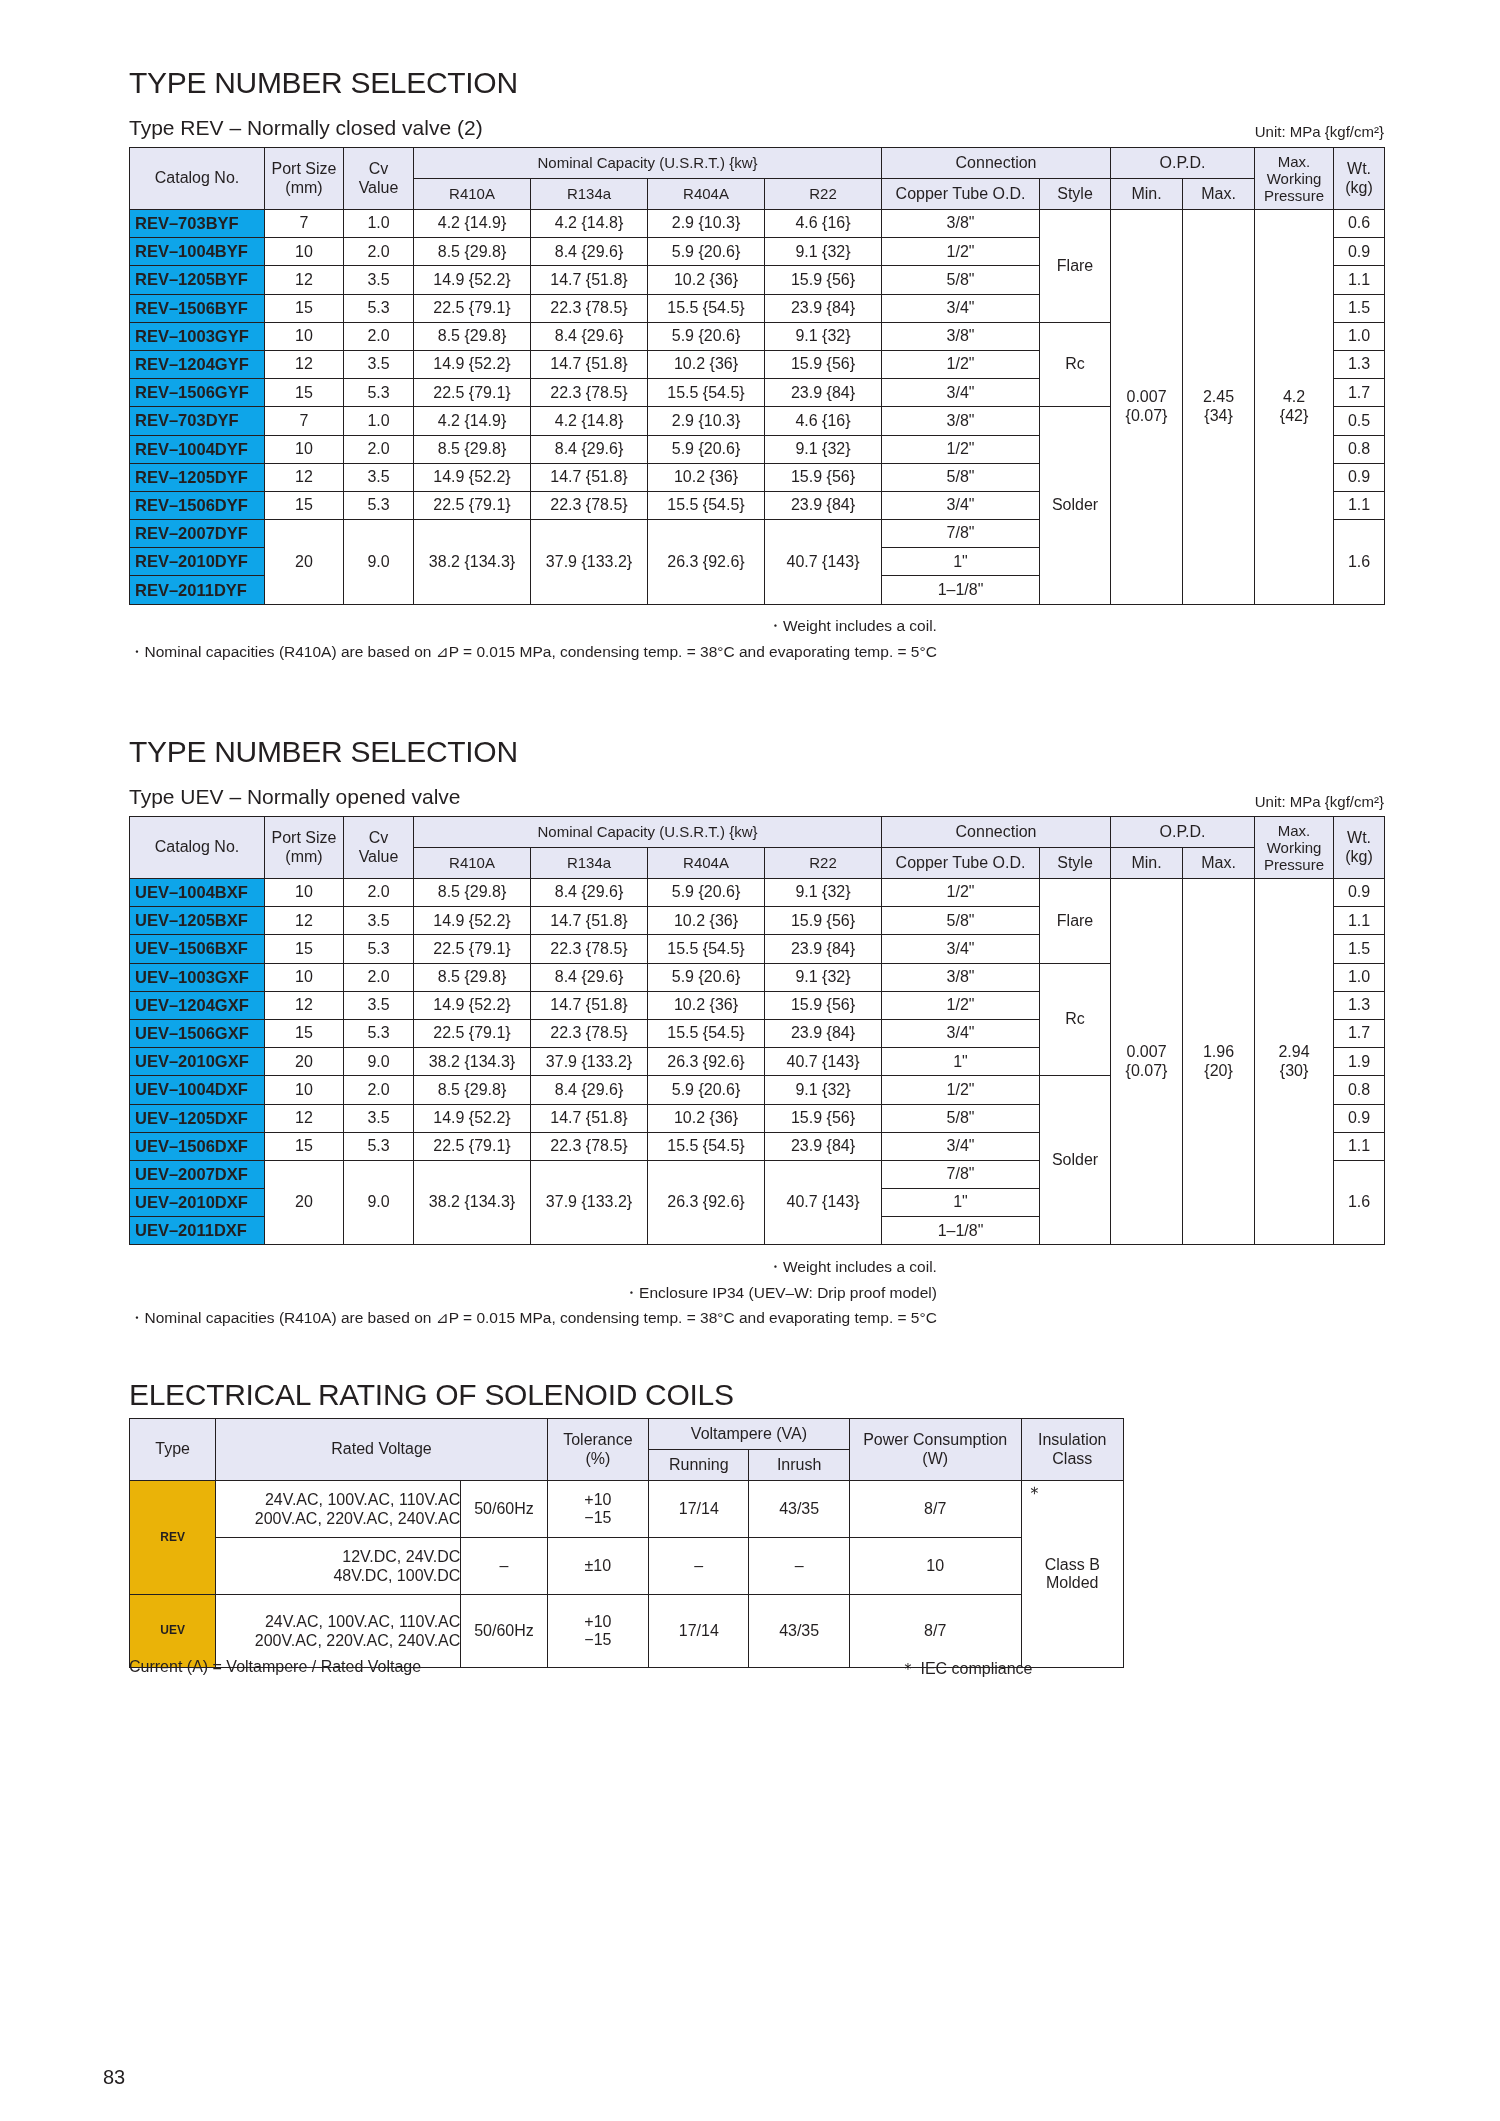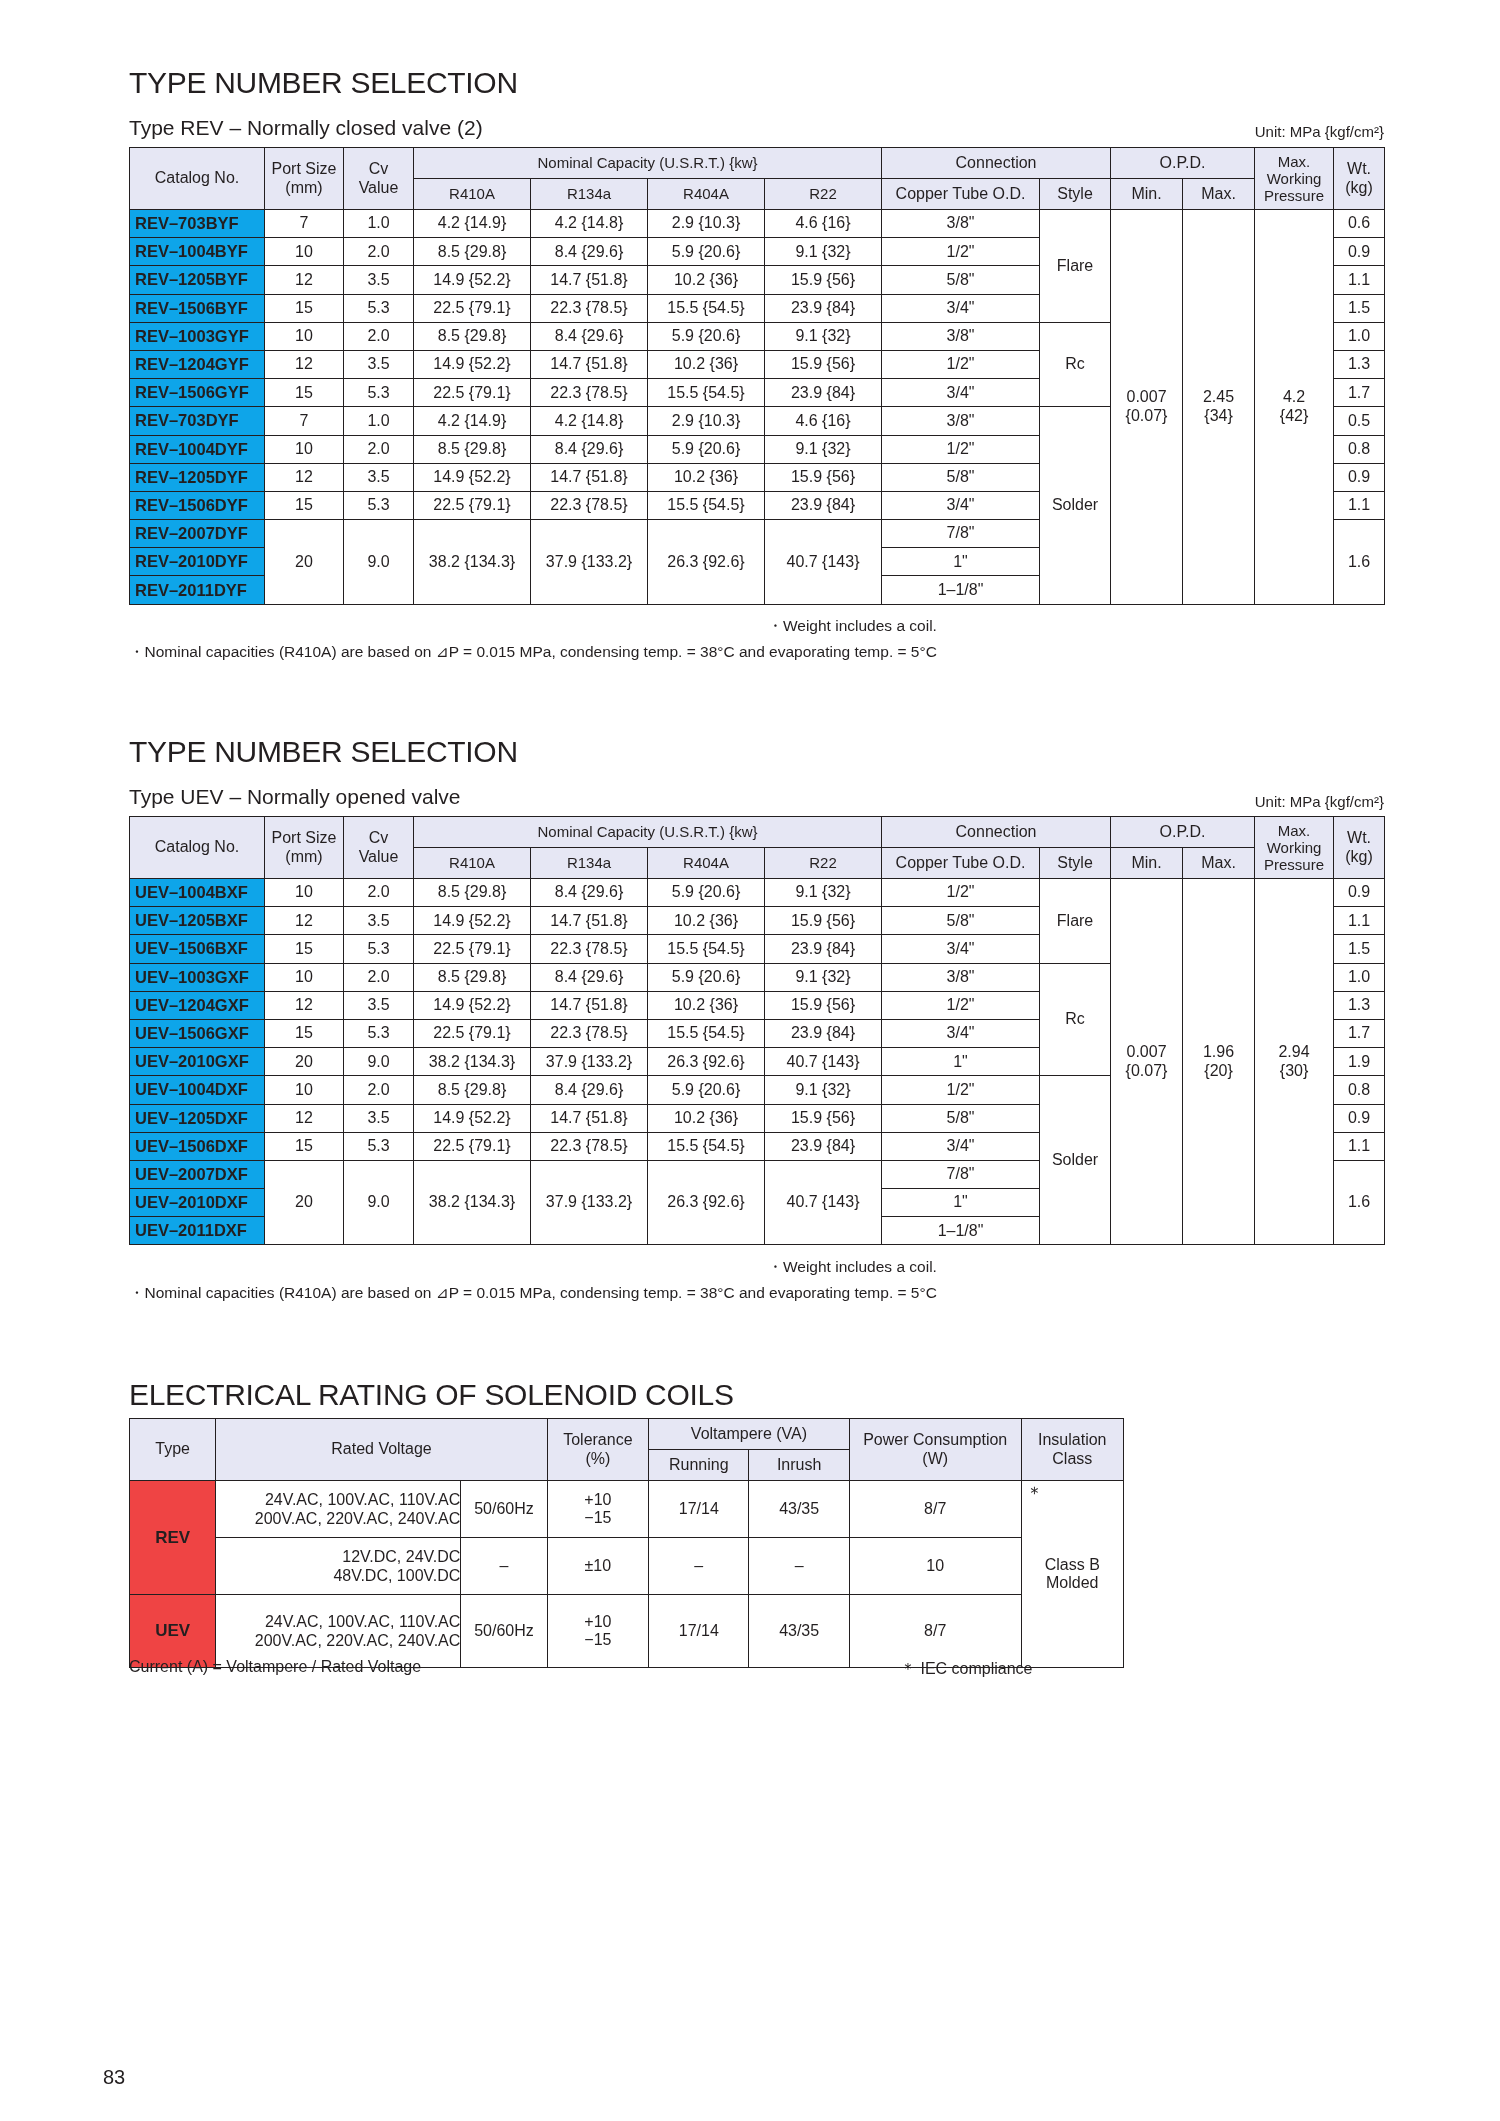--- a/index.html
+++ b/index.html
@@ -11,21 +11,21 @@
   table { border-collapse:collapse; position:absolute; table-layout:fixed; }
   td, th { border:1.6px solid #231f20; padding:0; text-align:center; vertical-align:middle; font-weight:normal; font-size:16px; line-height:1.15; }
   th { background:#e6e7f4; font-size:16px; }
   td.cat { background:#0ea5e9; text-align:left; padding-left:5px; font-weight:bold; font-size:16.5px; }
   tr.r td { height:27.2px; }
   th.sm { font-size:15px; }
   .notes { font-size:15.5px; line-height:25.5px; white-space:nowrap;text-align:right; }
   .notes div::before { content:"・"; margin-right:0px; }
   .et td, .et th { font-size:16px; }
   .et td.lt { text-align:right; padding-left:16px; line-height:1.2; }
-  .et td.type { background:#ef4444; font-weight:bold; font-size:17px; }
+  .et td.type { background:#eab308; font-weight:bold; font-size:12px; }
   .star { position:absolute; left:4px; top:2px; font-size:18px; }
   .pagenum { font-size:20px; }
 </style>
 </head>
 <body>
 
 <div class="abs h1" style="left:129px;top:66px;">TYPE NUMBER SELECTION</div>
 <div class="abs h2" style="left:129px;top:116px;">Type REV – Normally closed valve (2)</div>
 <div class="abs unit" style="right:116px;top:123px;">Unit: MPa {kgf/cm²}</div>
 
@@ -398,20 +398,21 @@
       </tr>
       <tr class="r">
         <td class="cat">UEV–2011DXF</td>
         <td>1–1/8"</td>
       </tr>
     </tbody>
 </table>
 
 <div class="abs notes" style="left:129px;top:1254px;">
   <div>Weight includes a coil.</div>
+  <div>Enclosure IP34 (UEV–W: Drip proof model)</div>
   <div>Nominal capacities (R410A) are based on ⊿P = 0.015 MPa, condensing temp. = 38°C and evaporating temp. = 5°C</div>
 </div>
 
 <div class="abs h1" style="left:129px;top:1378px;">ELECTRICAL RATING OF SOLENOID COILS</div>
 
 <table class="et" style="left:129px;top:1418px;width:995px;">
   <colgroup>
     <col style="width:86px">
       <col style="width:244px">
       <col style="width:86px">

